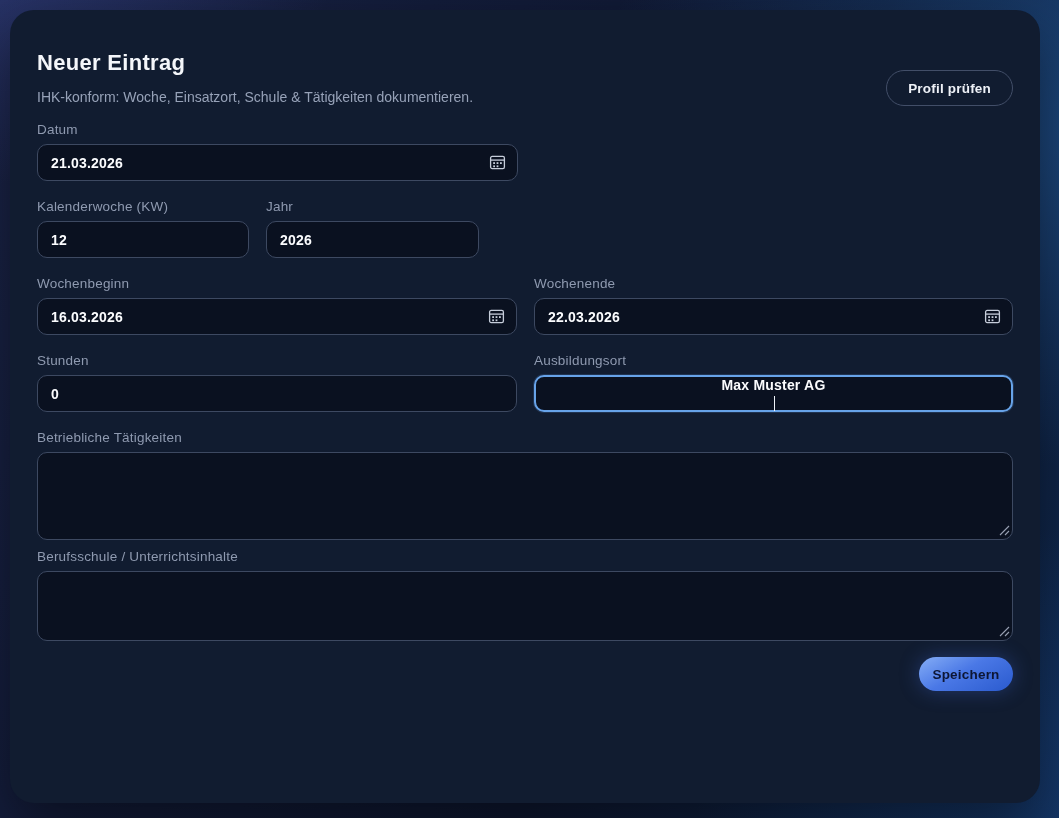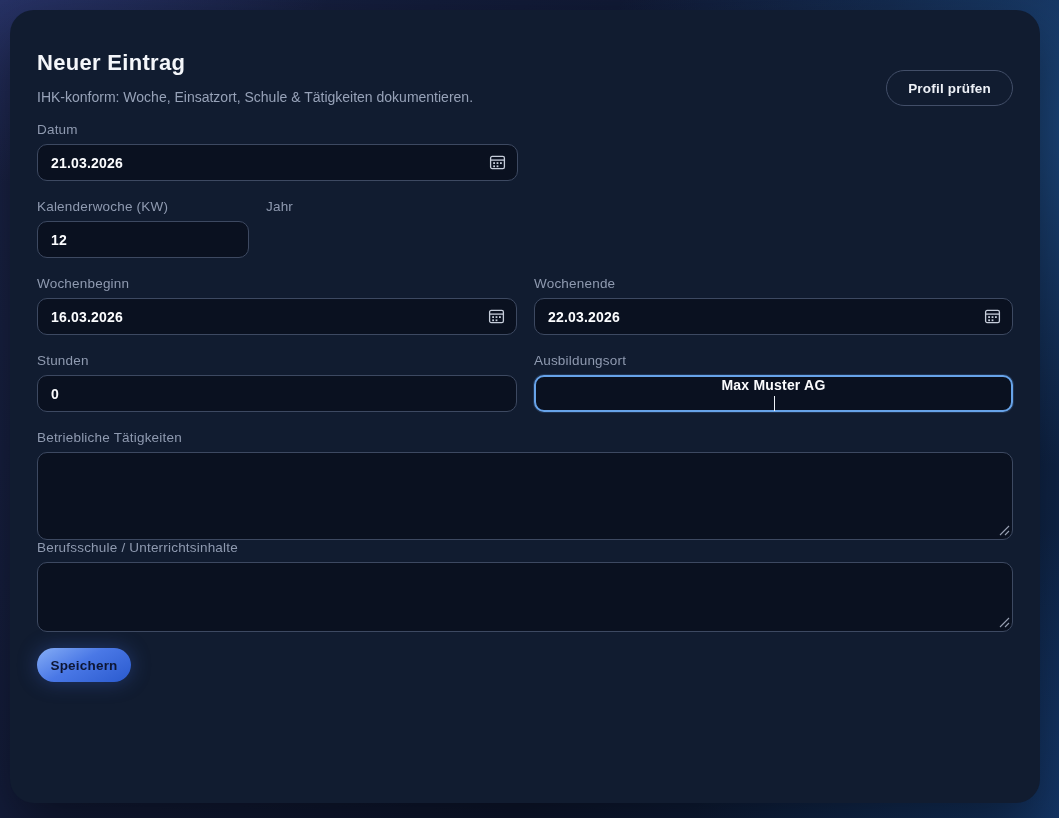--- a/index.html
+++ b/index.html
@@ -56,21 +56,21 @@
   .textarea {
     width:976px; display:block;
     background:#0a1120; border:1px solid #3d4961; border-radius:10px;
     color:#fbfcfe; font-family:inherit; font-size:14px;
     padding:10px 13px; outline:none; resize:none;
   }
   .ta-1 { height:88px; }
   .ta-2 { height:70px; }
   .ta-wrap { position:relative; }
   .grip { position:absolute; right:3px; bottom:4px; width:11px; height:11px; cursor:nwse-resize; }
-  .footer { display:flex; justify-content:flex-start; margin-top:16px; }
+  .footer { display:flex; justify-content:flex-end; margin-top:16px; }
   .save-btn {
     width:94px; height:34px; border:none; border-radius:17px;
     background:linear-gradient(150deg,#86aef6 0%,#4a78e6 45%,#2a5ace 100%);
     color:#0d1634; font-family:inherit; font-size:13.5px; font-weight:700; letter-spacing:.2px;
     cursor:pointer; box-shadow:0 0 20px rgba(66,110,224,.35);
   }
   .mb0 { margin-bottom:15px; }
 </style>
 </head>
 <body>
@@ -105,20 +105,23 @@
 
   <div class="row">
     <div class="field w-kw">
       <div class="label">Kalenderwoche (KW)</div>
       <div class="input-wrap">
         <input class="input" value="12" style="">
       </div>
     </div>
     <div class="field w-jahr">
       <div class="label">Jahr</div>
+      <div class="input-wrap">
+        <input class="input" value="2026" style="">
+      </div>
     </div>
   </div>
 
   <div class="row">
     <div class="field col-l">
       <div class="label">Wochenbeginn</div>
       <div class="input-wrap">
         <input class="input has-icon" value="16.03.2026" style="">
         <svg class="cal-icon" viewBox="0 0 17 17" fill="none">
           <rect x="1.6" y="2.4" width="13.8" height="12.2" rx="1.6" stroke="#c6cdda" stroke-width="1.3"></rect>
@@ -160,21 +163,21 @@
       <div class="input-wrap">
         <div class="input focused">
           <span>Max Muster AG</span>
             <span class="caret"></span>
         </div>
       </div>
     </div>
   </div>
 
 
-  <div class="row" style="margin-bottom:0;">
+  <div class="row" style="margin-bottom:9px;">
     <div class="field w-full">
       <div class="label">Betriebliche Tätigkeiten</div>
       <div class="ta-wrap">
         <textarea class="textarea ta-1" style=""></textarea>
         <svg class="grip" viewBox="0 0 11 11">
           <path d="M10 1 L1 10 M10 6 L6 10" stroke="#97a0b2" stroke-width="1.1" fill="none"></path>
         </svg>
       </div>
     </div>
   </div>

